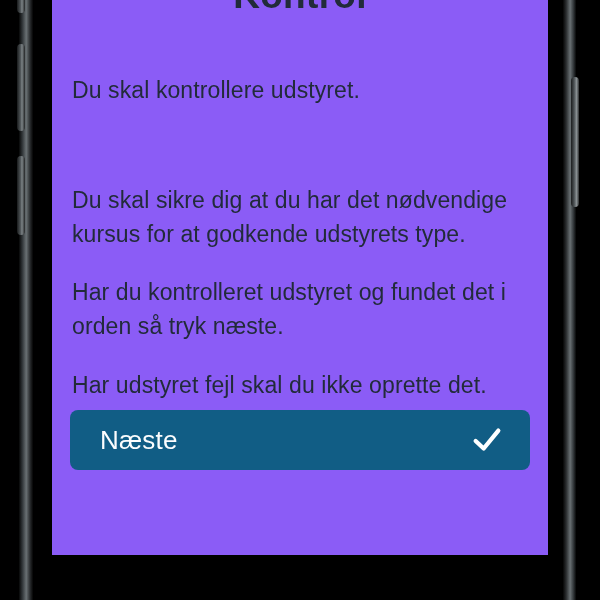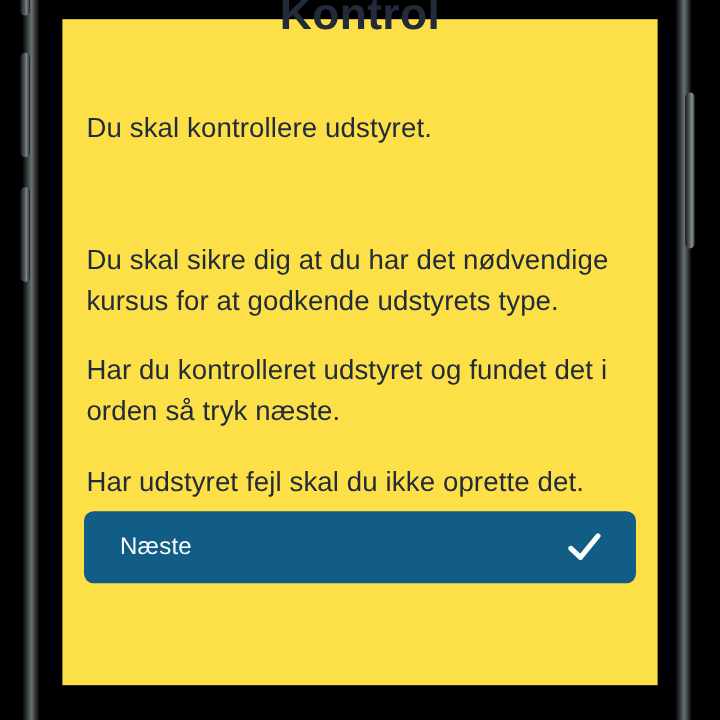--- a/index.html
+++ b/index.html
@@ -29,23 +29,23 @@
   }
   .side-btn.top-stub  { left: 17px; top: -8px;  height: 21px; }
   .side-btn.vol-up    { left: 17px; top: 44px;  height: 87px; }
   .side-btn.vol-down  { left: 17px; top: 156px; height: 79px; }
   .side-btn.power     { left: 571px; top: 77px; height: 130px;
     background: linear-gradient(90deg, #1a1c1d 0%, #4e5457 40%, #8a9194 70%, #2a2c2d 100%);
   }
 
   
   .screen {
-    position: absolute; left: 52px; top: 16px;
+    position: absolute; left: 52px; top: 0;
     width: 496px; height: 555px;
-    background: #fde047;
+    background: #8b5cf6;
     color: #222b3a;
   }
   .screen-title {
     position: absolute; top: -23px; left: 0; right: 0;
     text-align: center;
     font-size: 37px; line-height: 37px; font-weight: 700;
     letter-spacing: 0.3px;
     white-space: nowrap;
   }
   .txt {
@@ -66,21 +66,21 @@
     width: 460px; height: 60px;
     background: #115d85;
     border: none; border-radius: 8px;
     display: flex; align-items: center;
     padding: 0 26px 0 30px;
     box-sizing: border-box;
     cursor: pointer;
     color: #fcfdfe;
   }
   .next-btn .label {
-    font-size: 20px; letter-spacing: 0.2px;
+    font-size: 26px; letter-spacing: 0.2px;
     font-family: "Liberation Sans", sans-serif;
   }
   .next-btn .check {
     margin-left: auto;
     width: 34px; height: 34px;
     display: block;
   }
 </style>
 </head>
 <body>

